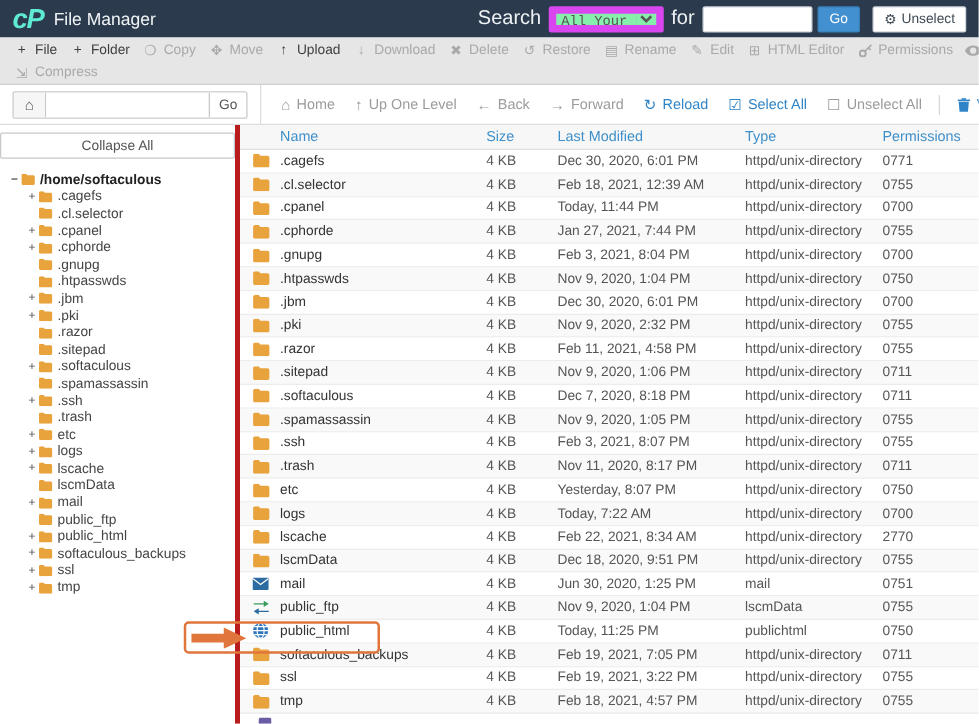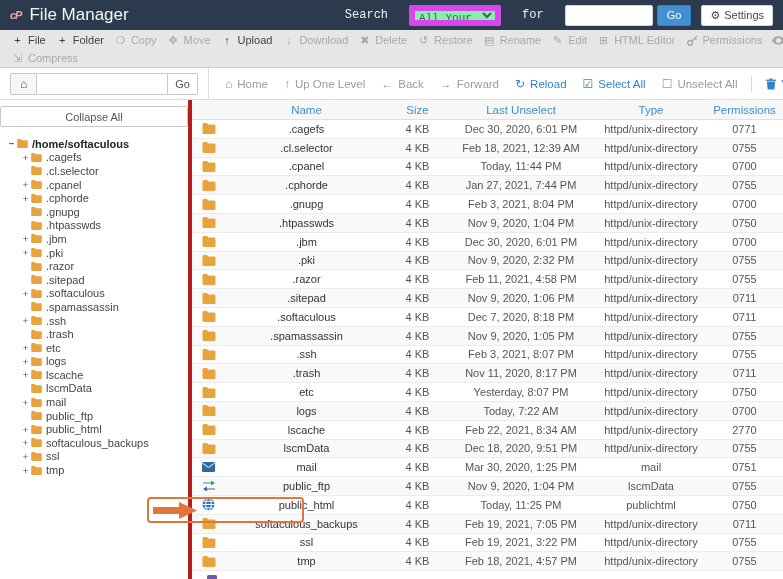--- a/index.html
+++ b/index.html
@@ -2,24 +2,24 @@
 <html><head>
 <meta charset="utf-8">
 <style>
   * { box-sizing: border-box; margin: 0; padding: 0; }
   html,body { width:783px; height:579px; overflow:hidden; }
   body { font-family:"Liberation Sans","DejaVu Sans",sans-serif; background:#fff; position:relative; }
   .app { position:relative; width:783px; height:579px; }
 
   
   .hdr { height:30px; background:#2b3b4d; display:flex; align-items:center; padding:0 10px; color:#fff; }
-  .hdr .logo { color:#fca5a5; font-weight:bold; font-style:italic; font-size:11px; margin-right:8px; letter-spacing:-1px; }
-  .hdr .title { font-size:17px; color:#f2f5f7; }
+  .hdr .logo { color:#5eead4; font-weight:bold; font-style:italic; font-size:22px; margin-right:8px; letter-spacing:-1px; }
+  .hdr .title { font-size:14px; color:#f2f5f7; }
   .hdr .spacer { flex:1; }
-  .hdr .lbl { font-size:12px; margin:0 21px; color:#eef2f5;font-family:Liberation Mono, monospace; }
+  .hdr .lbl { font-size:16px; margin:0 6px; color:#eef2f5; }
   .hdr select { height:21px; font-size:11px; width:92px; border:6px solid #d946ef; border-radius:2px; color:#555; background:#86efac;font-family:Liberation Mono, monospace; }
   .hdr input { height:21px; width:88px; border:1px solid #cfd6dc; border-radius:2px; font-size:11px; padding:0 4px; }
   .btn-go { height:21px; background:#4290cf; color:#fff; border:1px solid #3a81bb; border-radius:2px; font-size:11px; padding:0 9px; margin-left:4px; cursor:pointer; }
   .btn-settings { height:21px; background:#fff; color:#3f4a55; border:1px solid #cfd6dc; border-radius:2px; font-size:11px; padding:0 8px; margin-left:10px; cursor:pointer; display:flex; align-items:center; gap:4px; }
 
   
   .toolbar { height:38px; background:#e6e6e6; border-bottom:1px solid #cfcfcf; padding:1px 6px 0; }
   .tb-row { display:flex; align-items:center; height:18px; white-space:nowrap; }
   .tb-btn { display:flex; align-items:center; gap:4px; font-size:11px; color:#3f3f3f; background:none; border:none; padding:0; margin:0 5px; cursor:pointer; font-family:inherit; }
   .tb-btn .icon { font-size:11px; width:13px; text-align:center; display:inline-flex; justify-content:center; }
@@ -46,21 +46,21 @@
   .collapse-btn { display:block; width:188px; margin:2px auto 10px; height:21px; background:#fff; border:1px solid #c8c8c8; border-radius:2px; font-size:11px; color:#555; cursor:pointer; font-family:inherit; }
   .tree { padding-left:6px; }
   .tree-row { display:flex; align-items:center; height:13.6px; font-size:11px; color:#444; cursor:pointer; }
   .tree-row .exp { width:11px; font-size:9.5px; color:#555; text-align:center; flex:none; }
   .tree-row .icon { display:inline-flex; margin-right:4px; flex:none; }
   .tree-row .icon svg { width:11px; height:9px; }
   .tree-root { font-weight:bold; color:#222; }
   .tree-child { margin-left:14px; }
 
   .content { flex:1; overflow:hidden; }
-  .grid { display:grid; grid-template-columns:22px 165px 57px 150px 110px 1fr; align-items:center; padding-left:10px;text-align:center; }
+  .grid { display:grid; grid-template-columns:22px 165px 57px 150px 110px 1fr; align-items:center; padding-left:10px; }
   .thead { height:20px; background:#f7f7f7; border-bottom:1px solid #e0e0e0; font-size:11.5px; color:#3e8fc9; }
   .thead span { cursor:pointer; }
   .trow { height:18.8px; font-size:11px; color:#555; border-bottom:1px solid #ececec; cursor:pointer; background:#fff; }
   .trow:nth-child(even) { background:#f9f9f9; }
   .trow .name { color:#333; }
   .trow .icon { display:inline-flex; align-items:center; }
   .partial-row { padding-left:14px; padding-top:2px; }
 
   
   .anno-box { position:absolute; left:147px; top:497px; width:157px; height:26px; border:2px solid #e0763c; border-radius:4px; pointer-events:none; }
@@ -77,21 +77,21 @@
     <span class="spacer"></span>
     <span class="lbl">Search</span>
     <select>
       <option>All Your Files</option>
     </select>
     <span class="lbl">for</span>
     <input type="text" value="" style="">
     <button class="btn-go">Go</button>
     <button class="btn-settings">
       <span class="icon">⚙</span>
-      <span>Settings</span>
+      <span>Unselect</span>
     </button>
   </header>
 
   <div class="toolbar">
     <div class="tb-row" id="tb1">
         <button class="tb-btn">
           <span class="icon">+</span>
           <span>File</span>
         </button>
         <button class="tb-btn">
@@ -442,21 +442,21 @@
             <span>tmp</span>
           </div>
         </div>
     </aside>
 
     <section class="content">
       <div class="grid thead">
         <span></span>
         <span>Name</span>
         <span>Size</span>
-        <span>Last Unselect</span>
+        <span>Last Modified</span>
         <span>Type</span>
         <span>Permissions</span>
       </div>
       <div id="rows">
           <div class="grid trow">
             <span class="icon">
               <svg width="14" height="11" viewBox="0 0 13 11">
                 <path d="M0 1.5C0 .7.7 0 1.5 0h3l1.2 1.5h5.8c.8 0 1.5.7 1.5 1.5v6.5c0 .8-.7 1.5-1.5 1.5h-10C.7 11 0 10.3 0 9.5z" fill="#e9a33c"></path>
               </svg>
             </span>
@@ -672,21 +672,21 @@
           </div>
           <div class="grid trow">
             <span class="icon">
               <svg width="13" height="10" viewBox="0 0 13 10">
                 <rect width="13" height="10" rx="1" fill="#2d6ca2"></rect>
                 <path d="M.5 1l6 4.5L12.5 1" stroke="#fff" fill="none"></path>
               </svg>
             </span>
             <span class="name">mail</span>
             <span>4 KB</span>
-            <span>Mar 30, 2020, 1:25 PM</span>
+            <span>Jun 30, 2020, 1:25 PM</span>
             <span>mail</span>
             <span>0751</span>
           </div>
           <div class="grid trow">
             <span class="icon">
               <svg width="14" height="12" viewBox="0 0 14 12">
                 <path d="M1 2.5h8V.5l4 2.5-4 2.5v-2H1z" fill="#3a9d5d"></path>
                 <path d="M13 8.5H5v-2L1 9l4 2.5v-2h8z" fill="#2d6ca2"></path>
               </svg>
             </span>

